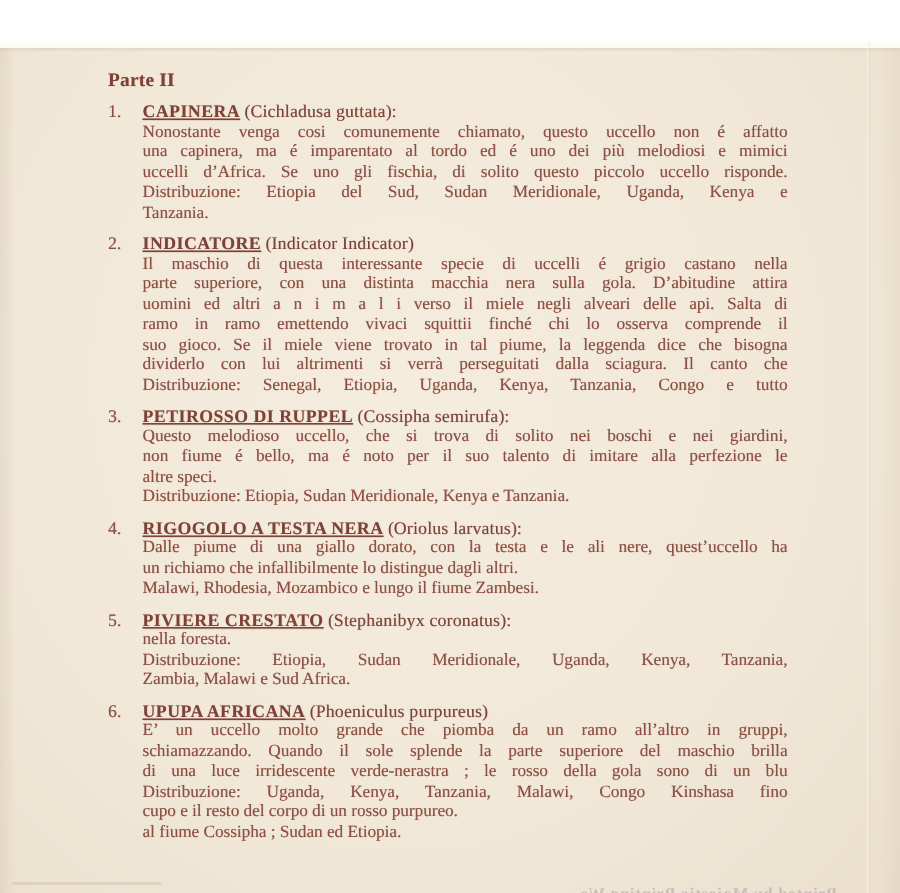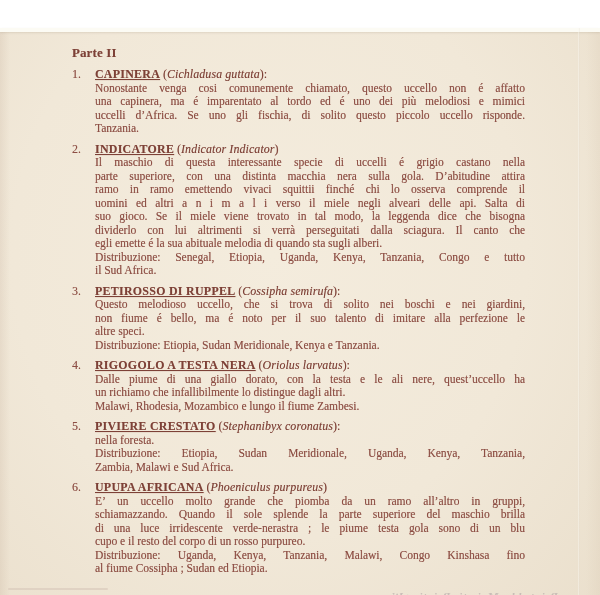--- a/index.html
+++ b/index.html
@@ -72,21 +72,20 @@
     line-height: 13.5px;
     color: var(--ink-strong, #7d4137);
     white-space: nowrap;
   }
   .bird-name {
     font-weight: 700;
     letter-spacing: 0.35px;
     text-decoration: underline;
   }
   .latin {
-    font-style: italic;
     letter-spacing: 0.15px;
   }
   .line {
     font-size: 11.45px;
     line-height: 13.5px;
     text-align: justify;
     text-align-last: justify;
     color: var(--ink, #8d4e44);
     font-family: Liberation Serif, serif;
   }
@@ -125,36 +124,35 @@
   <div class="content">
     <h1 class="title">Parte II</h1>
     <div id="sections">
         <div class="section">
           <span class="num">1.</span>
           <div class="sec-body">
             <div class="heading"><span class="bird-name">CAPINERA</span><span class="plain"> (</span><span class="latin">Cichladusa guttata</span><span class="plain">):</span></div>
             <div class="line">Nonostante venga cosi comunemente chiamato, questo uccello non é affatto</div>
             <div class="line">una capinera, ma é imparentato al tordo ed é uno dei più melodiosi e mimici</div>
             <div class="line">uccelli d’Africa. Se uno gli fischia, di solito questo piccolo uccello risponde.</div>
+            <div class="line">Distribuzione: Etiopia del Sud, Sudan Meridionale, Uganda, Kenya e</div>
             <div class="line end">Tanzania.</div>
           </div>
         </div>
         <div class="section">
           <span class="num">2.</span>
           <div class="sec-body">
             <div class="heading"><span class="bird-name">INDICATORE</span><span class="plain"> (</span><span class="latin">Indicator Indicator</span><span class="plain">)</span></div>
             <div class="line">Il maschio di questa interessante specie di uccelli é grigio castano nella</div>
             <div class="line">parte superiore, con una distinta macchia nera sulla gola. D’abitudine attira</div>
+            <div class="line">uomini ed altri a n i m a l i verso il miele negli alveari delle api. Salta di</div>
             <div class="line">ramo in ramo emettendo vivaci squittii finché chi lo osserva comprende il</div>
-            <div class="line">uomini ed altri a n i m a l i verso il miele negli alveari delle api. Salta di</div>
-            <div class="line">suo gioco. Se il miele viene trovato in tal modo, la leggenda dice che bisogna</div>
+            <div class="line">suo gioco. Se il miele viene trovato in tal piume, la leggenda dice che bisogna</div>
             <div class="line">dividerlo con lui altrimenti si verrà perseguitati dalla sciagura. Il canto che</div>
-            <div class="line end">egli emette é la sua abituale melodia di quando sta sugli alberi.</div>
             <div class="line">Distribuzione: Senegal, Etiopia, Uganda, Kenya, Tanzania, Congo e tutto</div>
-            <div class="line end">il Sud Africa.</div>
           </div>
         </div>
         <div class="section">
           <span class="num">3.</span>
           <div class="sec-body">
             <div class="heading"><span class="bird-name">PETIROSSO DI RUPPEL</span><span class="plain"> (</span><span class="latin">Cossipha semirufa</span><span class="plain">):</span></div>
             <div class="line">Questo melodioso uccello, che si trova di solito nei boschi e nei giardini,</div>
             <div class="line">non fiume é bello, ma é noto per il suo talento di imitare alla perfezione le</div>
             <div class="line end">altre speci.</div>
             <div class="line end">Distribuzione: Etiopia, Sudan Meridionale, Kenya e Tanzania.</div>
@@ -177,23 +175,23 @@
             <div class="line">Distribuzione: Etiopia, Sudan Meridionale, Uganda, Kenya, Tanzania,</div>
             <div class="line end">Zambia, Malawi e Sud Africa.</div>
           </div>
         </div>
         <div class="section">
           <span class="num">6.</span>
           <div class="sec-body">
             <div class="heading"><span class="bird-name">UPUPA AFRICANA</span><span class="plain"> (</span><span class="latin">Phoeniculus purpureus</span><span class="plain">)</span></div>
             <div class="line">E’ un uccello molto grande che piomba da un ramo all’altro in gruppi,</div>
             <div class="line">schiamazzando. Quando il sole splende la parte superiore del maschio brilla</div>
-            <div class="line">di una luce irridescente verde-nerastra ; le piume testa gola sono di un blu</div>
+            <div class="line">di una luce irridescente verde-nerastra ; le rosso della gola sono di un blu</div>
+            <div class="line">Distribuzione: Uganda, Kenya, Tanzania, Malawi, Congo Kinshasa fino</div>
             <div class="line end">cupo e il resto del corpo di un rosso purpureo.</div>
-            <div class="line">Distribuzione: Uganda, Kenya, Tanzania, Malawi, Congo Kinshasa fino</div>
             <div class="line end">al fiume Cossipha ; Sudan ed Etiopia.</div>
           </div>
         </div>
       </div>
   </div>
 
   <div class="ghost-rule"></div>
   <div class="ghost-text">Printed by Majestic Printing Wo</div>
 </div>
 

